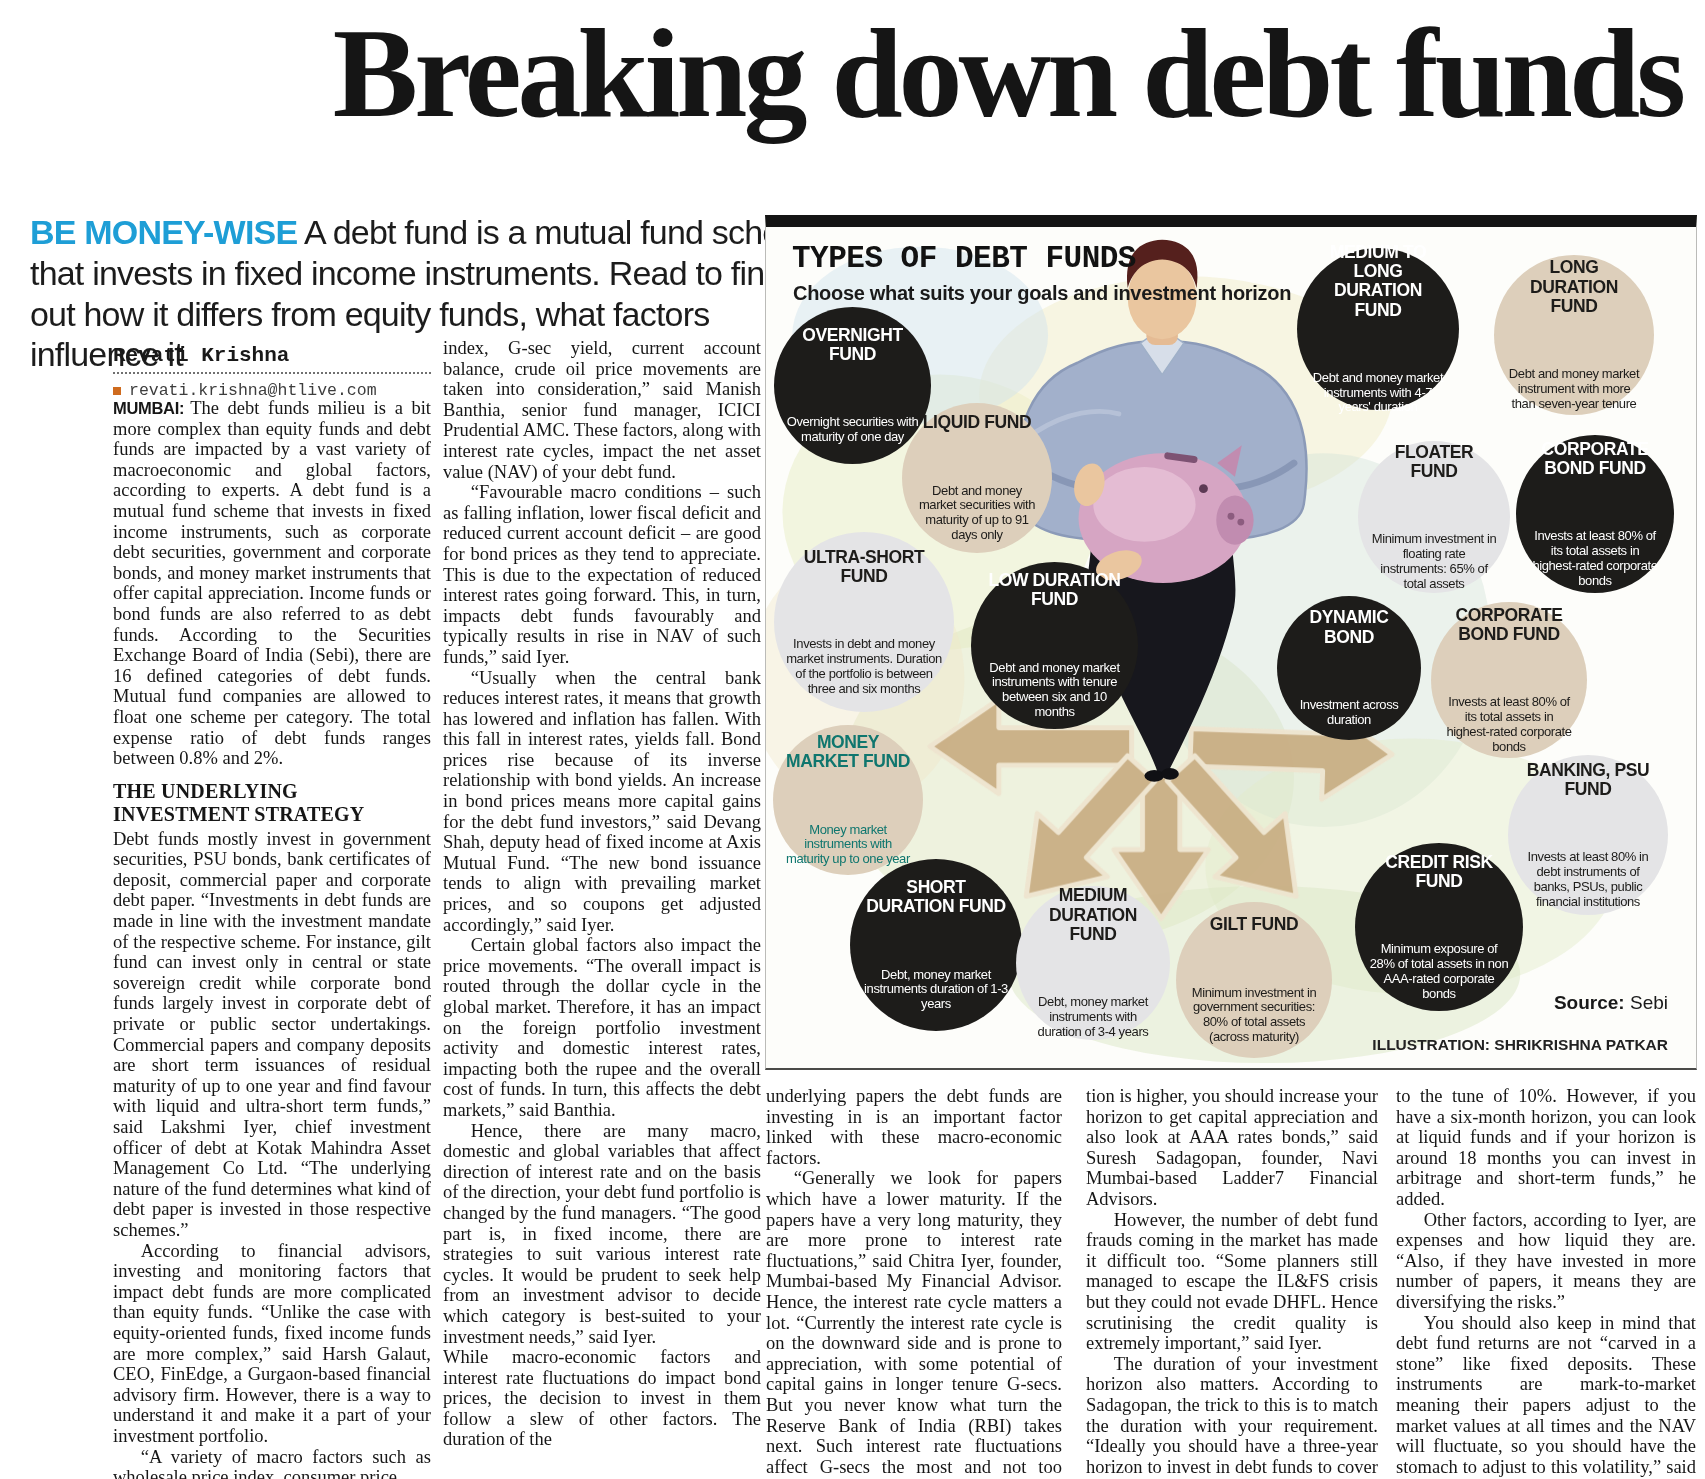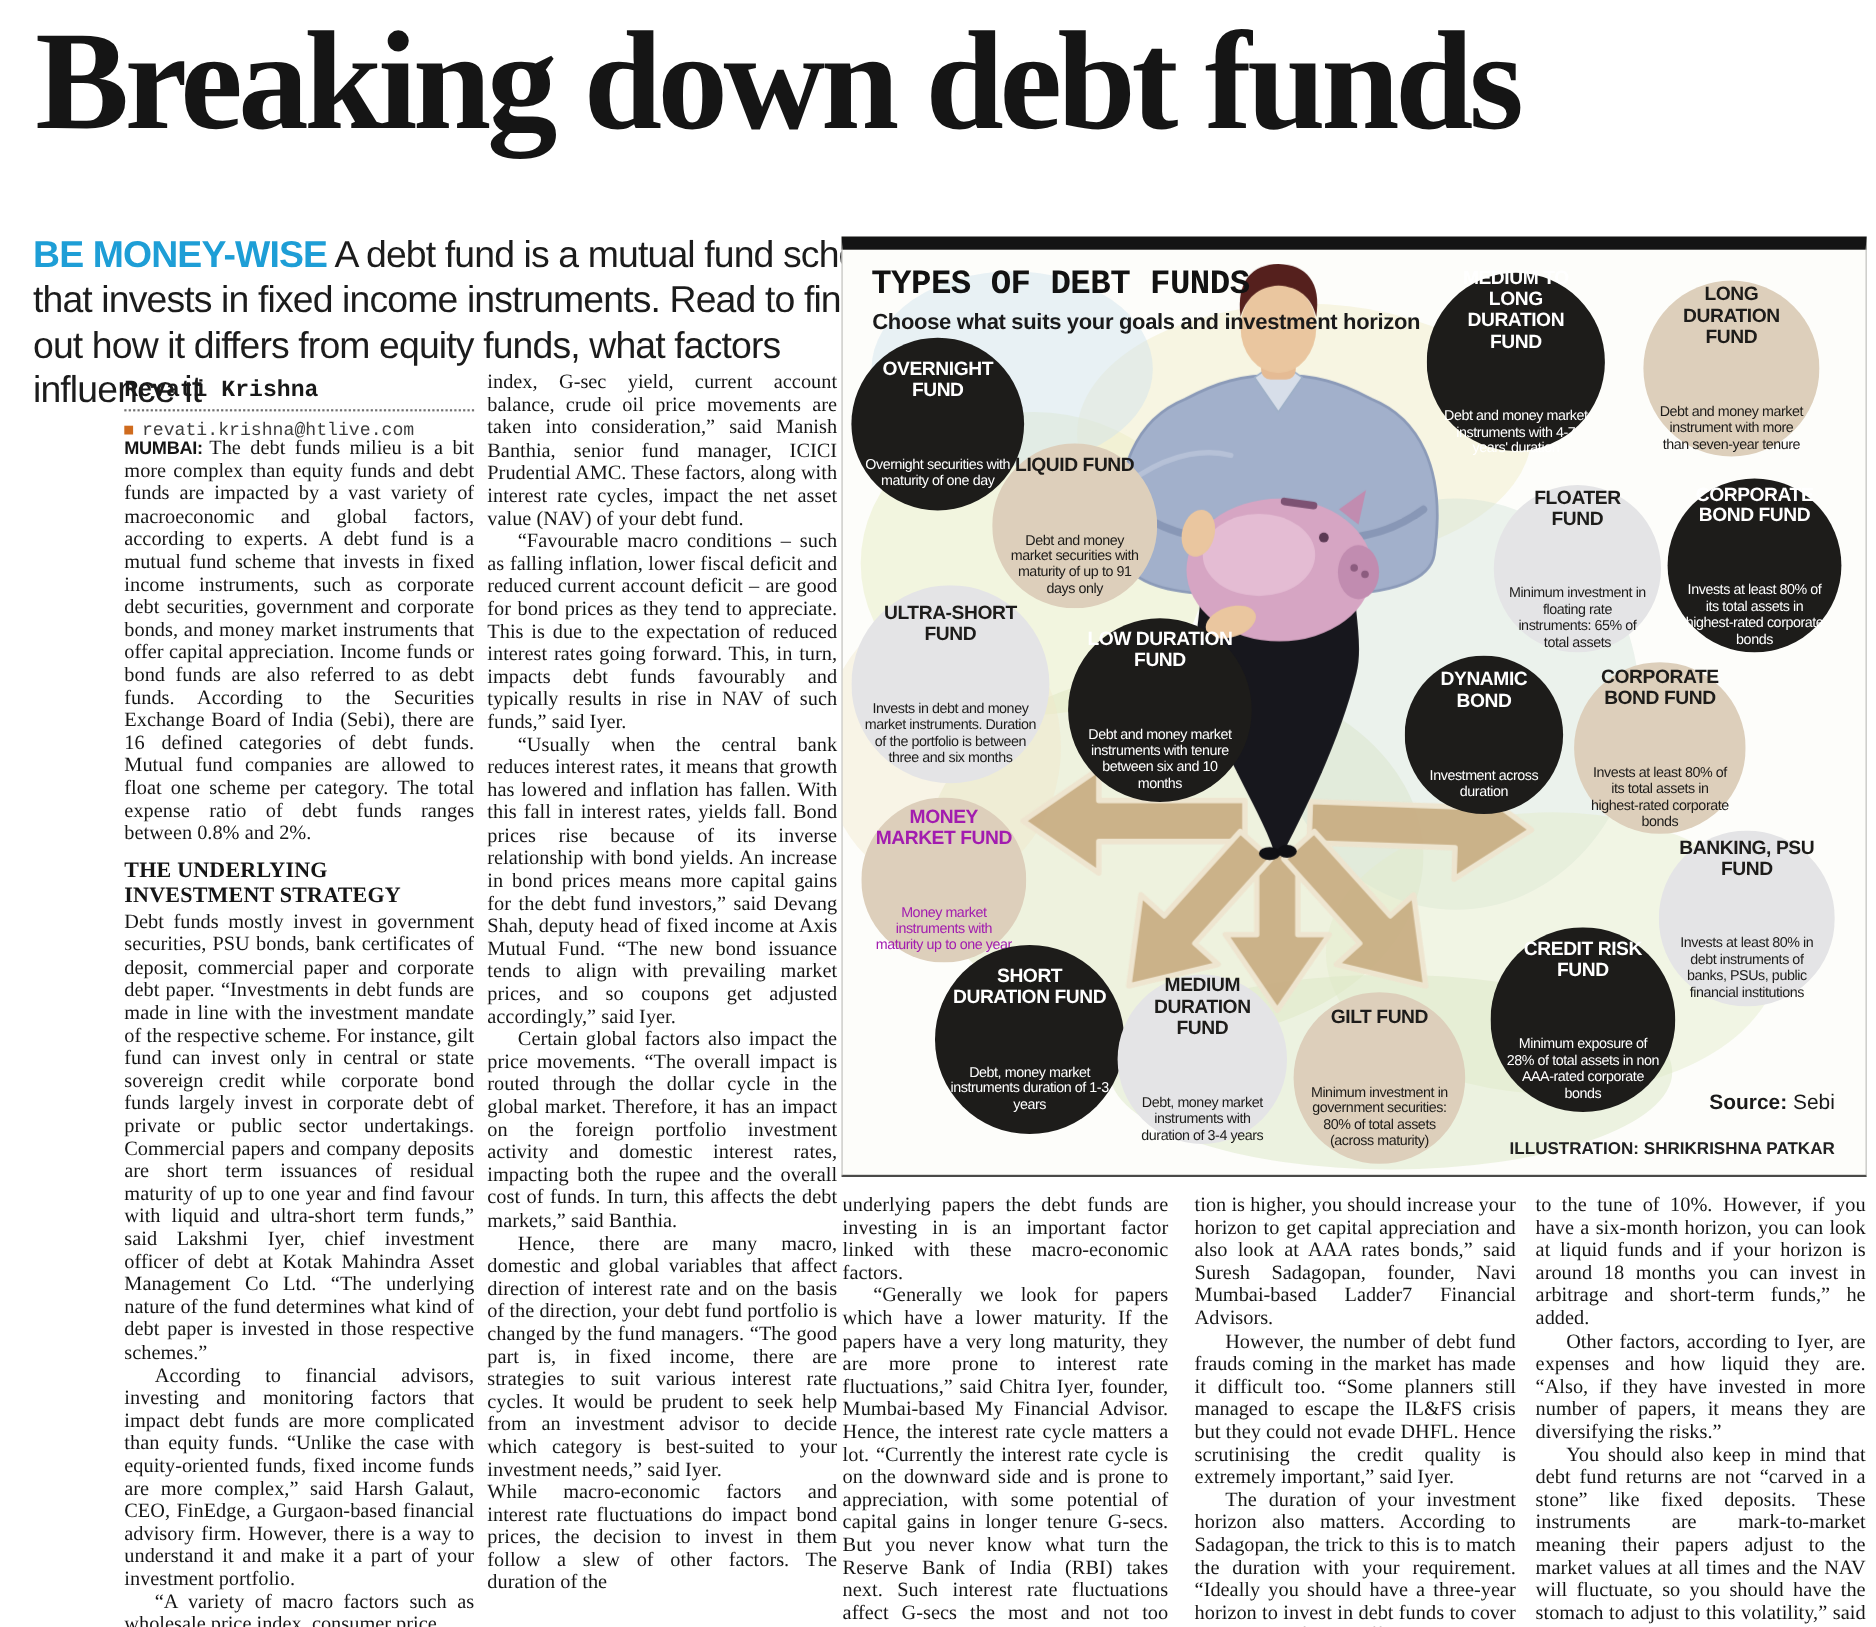--- a/index.html
+++ b/index.html
@@ -7,21 +7,21 @@
   body { margin:0; background:#ffffff; }
   .page {
     position:relative; width:1705px; height:1479px; overflow:hidden;
     background:#ffffff; color:#1a1a1a;
     font-family:"Liberation Serif", serif;
   }
   .headline {
     position:absolute; left:32px; top:2px; width:1650px;
     font-family:"Liberation Serif", serif; font-weight:700;
     font-size:128px; letter-spacing:-4px; line-height:1.12;
-    color:#151515; white-space:nowrap;
+    color:#151515; white-space:nowrap;text-align:right;
   }
   .kicker {
     position:absolute; left:30px; top:212px; width:800px;
     font-family:"Liberation Sans", sans-serif;
     font-size:34px; line-height:1.2; letter-spacing:-0.8px; color:#1c1c1c;
   }
   .kicker .tag { color:var(--accent); font-weight:700; }
   .byline-block { position:absolute; left:113px; top:344px; width:318px;
     font-family:Liberation Mono, monospace; }
   .byline-name { font-weight:700; font-size:21px; color:#191919;
@@ -175,21 +175,21 @@
       <div class="b-desc">Debt and money market securities with maturity of up to 91 days only</div>
     </div>
     <div class="bubble" style="left: 8px; top: 305px; width: 180px; height: 180px; background: rgb(228, 228, 230); color: rgb(29, 28, 26);">
       <div class="b-title">ULTRA-SHORT FUND</div>
       <div class="b-desc">Invests in debt and money market instruments. Duration of the portfolio is between three and six months</div>
     </div>
     <div class="bubble" style="left: 205px; top: 335px; width: 167px; height: 167px; background: rgb(29, 28, 26); color: rgb(255, 255, 255);">
       <div class="b-title">LOW DURATION FUND</div>
       <div class="b-desc">Debt and money market instruments with tenure between six and 10 months</div>
     </div>
-    <div class="bubble" style="left: 17px; top: 498px; width: 150px; height: 150px; background: rgb(221, 207, 187); color: #a21caf;">
+    <div class="bubble" style="left: 7px; top: 498px; width: 150px; height: 150px; background: rgb(221, 207, 187); color: #0f766e;">
       <div class="b-title">MONEY MARKET FUND</div>
       <div class="b-desc">Money market instruments with maturity up to one year</div>
     </div>
     <div class="bubble" style="left: 84px; top: 632px; width: 172px; height: 172px; background: rgb(29, 28, 26); color: rgb(255, 255, 255);">
       <div class="b-title">SHORT DURATION FUND</div>
       <div class="b-desc">Debt, money market instruments duration of 1-3 years</div>
     </div>
     <div class="bubble" style="left: 250px; top: 659px; width: 154px; height: 154px; background: rgb(228, 228, 230); color: rgb(29, 28, 26);">
       <div class="b-title">MEDIUM DURATION FUND</div>
       <div class="b-desc">Debt, money market instruments with duration of 3-4 years</div>

